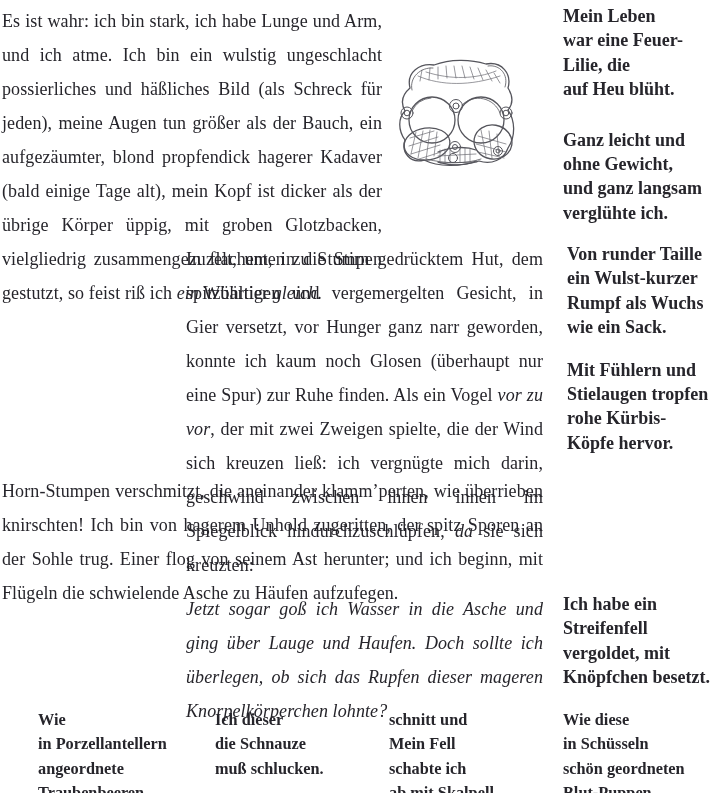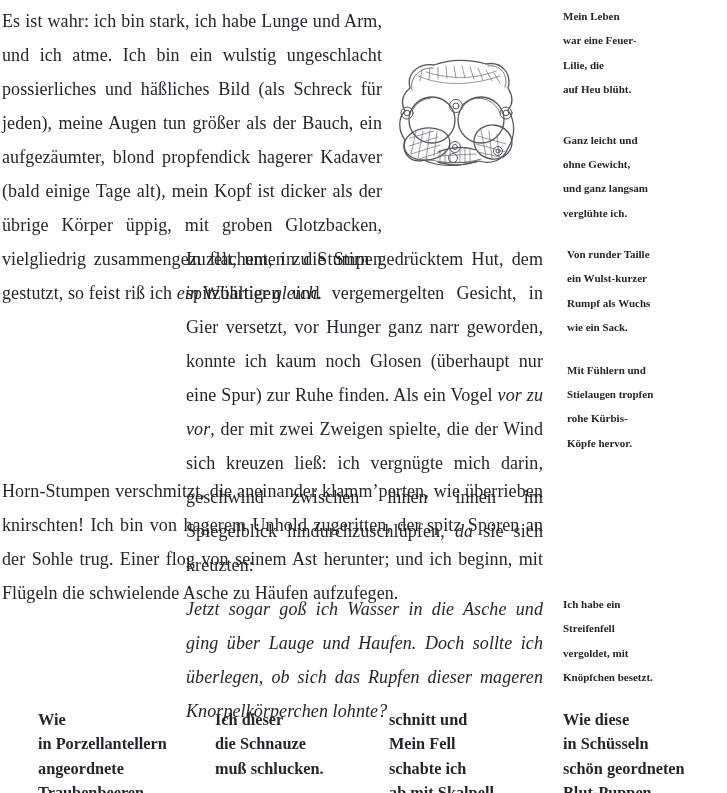--- a/index.html
+++ b/index.html
@@ -16,21 +16,21 @@
   .p1 { left:2px;   top:4px;   width:380px; }
   .p2 { left:186px; top:242px; width:357px; }
   .p3 { left:2px;   top:474px; width:541px; }
   .p4 { left:186px; top:592px; width:357px;font-style:italic; }
 
   .illus { position:absolute; left:396px; top:56px; width:124px; height:114px; }
   .illus svg { display:block; width:100%; height:100%; }
 
   .poemgroup {
     position:absolute; width:164px;
-    font-weight:bold; font-size:11px; line-height:24.4px;
+    font-weight:bold; font-size:18px; line-height:24.4px;
   }
   .pg-top { left:563px; top:4px; }
   .pg-mid { left:567px; top:242px; }
   .pg-s5  { left:563px; top:592px; }
   .pg-top .stanza + .stanza { margin-top:26px; }
   .pg-mid .stanza + .stanza { margin-top:18px; }
   .pline { white-space:nowrap; }
 
   .bottomrow { position:absolute; left:0; top:708px; width:727px; height:110px; }
   .bcol { position:absolute; top:0; width:172px; font-weight:bold; font-size:16.3px; line-height:24.4px; }

